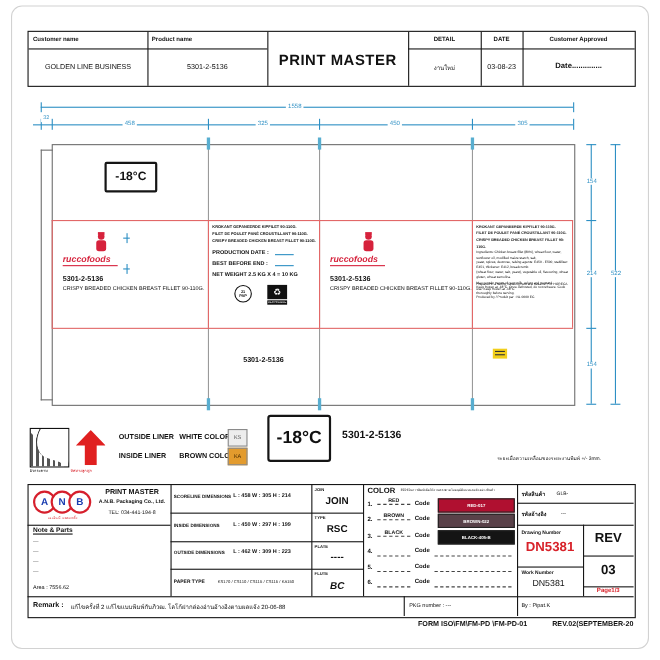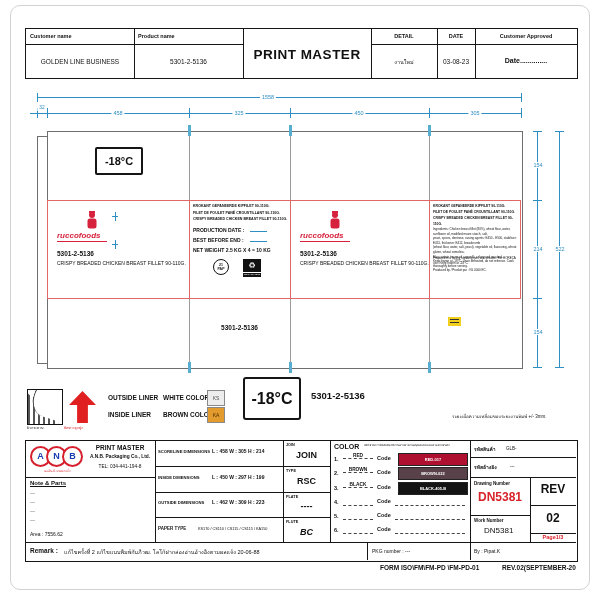--- a/index.html
+++ b/index.html
@@ -279,21 +279,21 @@
   <div class="crow-code" style="left:377px;top:526px;">Code</div>
   <div class="crow-dash" style="left:395px;top:524px;width:70px;height:9px;"></div>
 
   <div class="abs" style="left:474px;top:445px;font-size:5px;font-weight:bold;">รหัสสินค้า</div>
   <div class="abs" style="left:506px;top:446px;font-size:4.5px;">GLB-</div>
   <div class="abs" style="left:474px;top:463px;font-size:5px;font-weight:bold;">รหัสอ้างอิง</div>
   <div class="abs" style="left:510px;top:464px;font-size:4.5px;">---</div>
   <div class="abs" style="left:474px;top:481px;font-size:4.5px;font-weight:bold;">Drawing Number</div>
   <div class="abs red" style="left:478px;top:490px;font-size:12px;font-weight:bold;">DN5381</div>
   <div class="abs" style="left:530px;top:482px;width:46px;text-align:center;font-size:12px;font-weight:bold;">REV</div>
-  <div class="abs" style="left:530px;top:511px;width:46px;text-align:center;font-size:12px;font-weight:bold;">02</div>
+  <div class="abs" style="left:530px;top:511px;width:46px;text-align:center;font-size:12px;font-weight:bold;">03</div>
   <div class="abs red" style="left:530px;top:534px;width:46px;text-align:center;font-size:5.5px;font-weight:bold;">Page1/3</div>
   <div class="abs" style="left:474px;top:518px;font-size:4.5px;font-weight:bold;">Work Number</div>
   <div class="abs" style="left:484px;top:526px;font-size:8px;">DN5381</div>
 
   <div class="abs" style="left:30px;top:547px;font-size:6.5px;font-weight:bold;">Remark :</div>
   <div class="abs" style="left:64px;top:548px;width:298px;font-size:5.5px;overflow:hidden;white-space:nowrap;">แก้ไขครั้งที่ 2 แก้ไขแบบพิมพ์กับภิวฒ. โลโก้ฝากล่องอ่านอ้างอิงตามผลแจ้ง 20-06-88</div>
   <div class="abs" style="left:372px;top:548px;font-size:5px;">PKG number : ---</div>
   <div class="abs" style="left:474px;top:548px;font-size:5px;">By : Pipat.K</div>
 
   <div class="abs" style="left:380px;top:564px;font-size:6.5px;font-weight:bold;">FORM ISO\FM\FM-PD \FM-PD-01</div>

